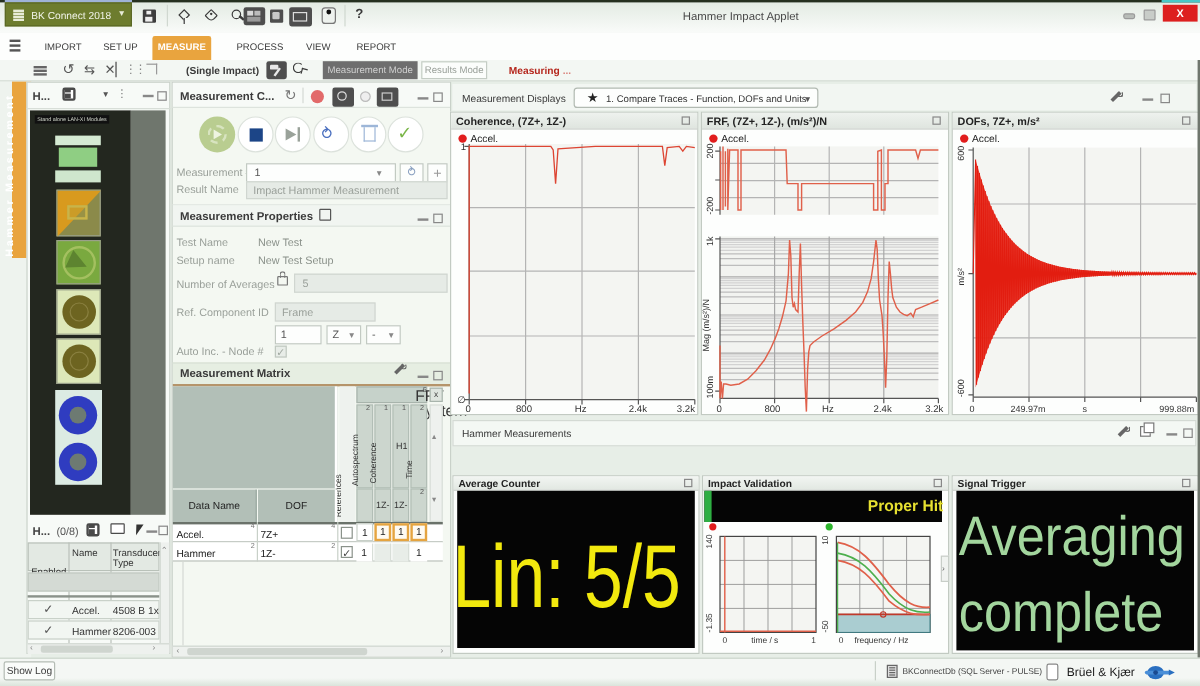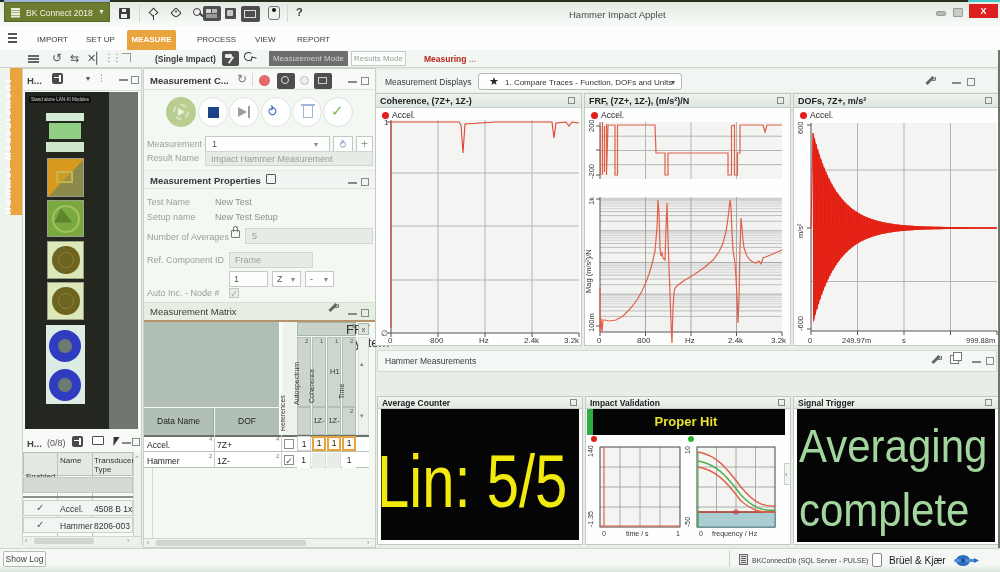--- a/index.html
+++ b/index.html
@@ -263,21 +263,21 @@
     <div class="abs" style="left:18px;top:3px;font-size:8px;color:#888;">▾</div>
   </div>
   <div class="abs" style="left:305px;top:271px;width:29px;height:16px;background:#fdfefd;border:1px solid #c2cac2;">
     <div class="abs" style="left:4px;top:2px;font-size:9px;color:#555;">-</div>
     <div class="abs" style="left:18px;top:3px;font-size:8px;color:#888;">▾</div>
   </div>
   <div class="abs" style="left:147px;top:288px;font-size:9px;color:#9aa09a;">Auto Inc. - Node #</div>
   <div class="abs" style="left:229px;top:288px;width:10px;height:10px;border:1px solid #c0c8c0;background:#e8ede8;color:#a0a8a0;font-size:9px;line-height:10px;text-align:center;">✓</div>
 
   <div class="abs" style="left:144px;top:302px;width:231px;height:18px;background:#e6eee2;border-top:1px solid #d8e0d4;"></div>
-  <div class="abs" style="left:150px;top:306px;font-size:9.5px;font-weight:normal;color:#3a3a3a;text-align:right;">Measurement Matrix</div>
+  <div class="abs" style="left:150px;top:306px;font-size:9.5px;font-weight:bold;color:#3a3a3a;text-align:right;">Measurement Matrix</div>
   <div class="abs" style="left:328px;top:306px;width:10px;height:3px;background:#666;transform:rotate(-45deg);"></div>
     <div class="abs" style="left:334px;top:303px;width:5px;height:5px;border:1.5px solid #666;border-radius:50%;border-top-color:transparent;"></div>
   <div class="minico" style="left:348px;top:312px;"></div>
   <div class="maxico" style="left:361px;top:309px;"></div>
   <div class="abs" style="left:144px;top:320px;width:231px;height:2px;background:#b5946a;"></div>
   <div id="matrix">
 
     <div class="abs" style="left:144px;top:322px;width:137px;height:85px;background:#b2bfb7;border-right:2px solid #fff;"></div>
 
     <div class="abs" style="left:283px;top:322px;width:13px;height:113px;background:#eef2ee;"></div>
@@ -550,21 +550,21 @@
     <div style="position:absolute;left:3px;top:12px;width:198px;height:131px;background:#050505;"></div>
     <div style="position:absolute;left:-1px;top:41px;width:200px;font-size:58px;color:#f2e90e;transform:scaleY(1.28);transform-origin:center top;">Lin: 5/5</div>
   </div>
 
   <div class="abs" style="left:585px;top:396px;width:206px;height:149px;background:#fdfefd;border:1px solid #c2cac2;">
     <div style="position:absolute;left:0;top:0;width:204px;height:12px;background:linear-gradient(#f2f5f2,#e2e8e2);border-bottom:1px solid #c8cec8;"></div>
     <div style="position:absolute;left:4px;top:1px;font-size:8.5px;font-weight:bold;color:#222;">Impact Validation</div>
     <div class="maxico" style="left:192px;top:2px;width:7px;height:7px;"></div>
     <div style="position:absolute;left:1px;top:12px;width:198px;height:26px;background:#050505;"></div>
     <div style="position:absolute;left:1px;top:12px;width:6px;height:26px;background:#2eae42;"></div>
-    <div style="position:absolute;left:0px;top:17px;width:200px;text-align:center;font-size:13px;font-weight:bold;color:#e7e131;">Proper Hit</div>
+    <div style="position:absolute;left:0px;top:17px;width:200px;text-align:right;font-size:13px;font-weight:bold;color:#e7e131;">Proper Hit</div>
     <svg class="abs" style="left:0;top:38px;" width="204" height="107" viewBox="0 0 204 107">
       <circle cx="8" cy="4" r="3" fill="#e11d1d"></circle>
       <circle cx="105" cy="4" r="3" fill="#2db52d"></circle>
 
       <rect x="14" y="12" width="80" height="80" fill="#f4f5f2"></rect>
       <g stroke="#9a9a9a" stroke-width="0.8">
         <line x1="34" y1="12" x2="34" y2="92"></line>
           <line x1="54" y1="12" x2="54" y2="92"></line>
           <line x1="74" y1="12" x2="74" y2="92"></line>
         <line x1="14" y1="32" x2="94" y2="32"></line>

